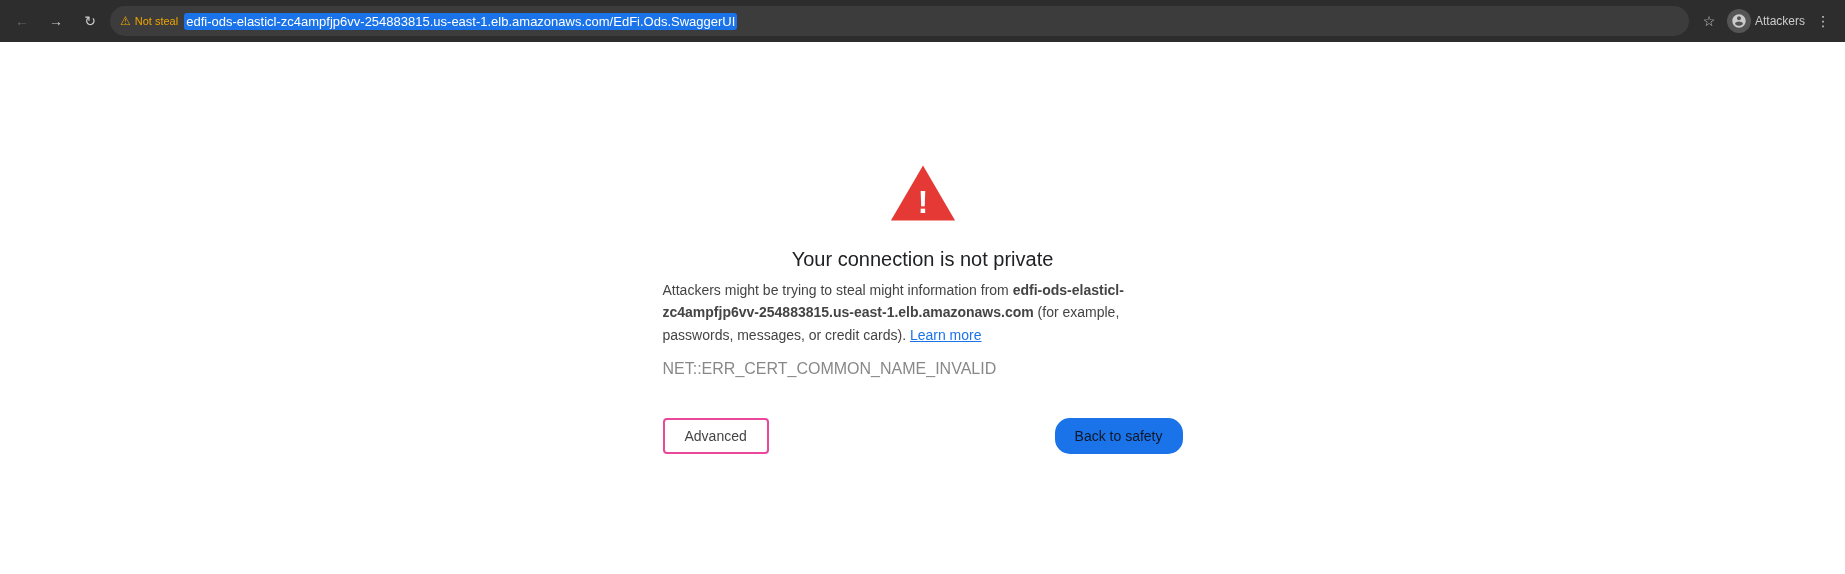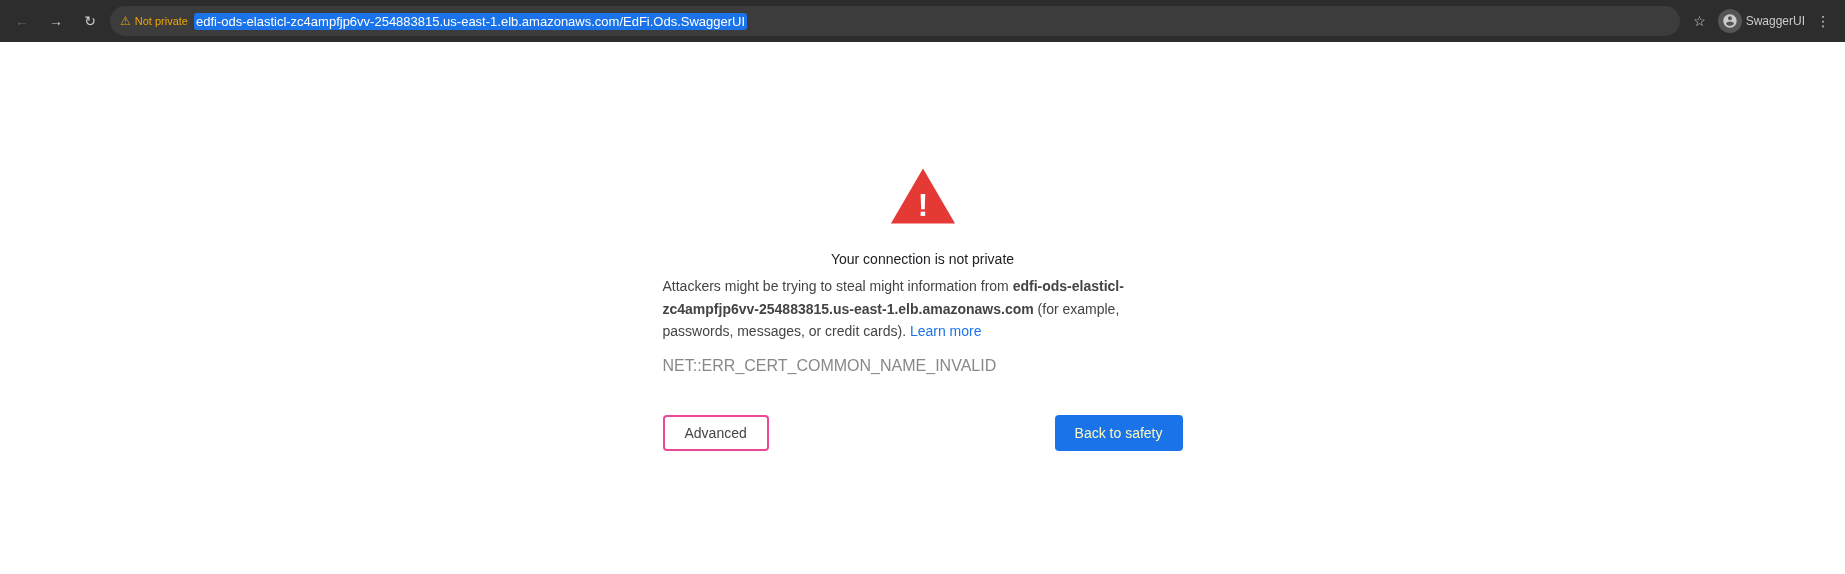--- a/index.html
+++ b/index.html
@@ -135,21 +135,21 @@
       width: 100%;
     }
 
     .warning-icon {
       width: 72px;
       height: 62px;
       margin-bottom: 24px;
     }
 
     .error-title {
-      font-size: 14px;
+      font-size: 20px;
       color: #202124;
       font-weight: 400;
       margin-bottom: 8px;
       text-align: center;
     }
 
     .error-description {
       font-size: 14px;
       color: #444;
       line-height: 1.6;
@@ -157,20 +157,21 @@
       width: 100%;
       margin-bottom: 14px;
     }
 
     .error-description .bold-domain {
       font-weight: bold;
     }
 
     .learn-more-link {
       color: #1a73e8;
+      text-decoration: underline;
       cursor: pointer;
     }
 
     .error-code {
       font-size: 16px;
       color: #888;
       text-align: left;
       width: 100%;
       margin-bottom: 30px;
     }
@@ -189,61 +190,61 @@
       color: #444;
       font-size: 14px;
       border-radius: 4px;
       cursor: pointer;
     }
 
     .btn-back-to-safety {
       padding: 8px 20px;
       border: none;
       background: #1a73e8;
-      color: #fef9c3;
-      font-size: 14px;
-      border-radius: 4px;
+      color: #0f172a;
+      font-size: 14px;
+      border-radius: 15px;
       cursor: pointer;
     }
   </style>
 </head>
 <body>
 
 <div class="browser-chrome">
   <button class="nav-btn disabled">
     <span>←</span>
   </button>
   <button class="nav-btn">
     <span>→</span>
   </button>
   <button class="nav-btn">
     <span>↻</span>
   </button>
 
   <div class="address-bar-wrapper">
     <span class="security-indicator">
       <span class="security-icon">⚠</span>
-      <span>Not private</span>
+      <span>Not steal</span>
     </span>
     <span class="address-text">
       <span class="address-selected">edfi-ods-elasticl-zc4ampfjp6vv-254883815.us-east-1.elb.amazonaws.com/EdFi.Ods.SwaggerUI</span>
     </span>
   </div>
 
   <div class="browser-right-icons">
     <button class="icon-btn">
       <span>☆</span>
     </button>
     <div class="incognito-area">
       <div class="incognito-avatar">
         <svg width="16" height="16" viewBox="0 0 24 24" fill="#ccc">
           <path d="M12 2C6.48 2 2 6.48 2 12s4.48 10 10 10 10-4.48 10-10S17.52 2 12 2zm0 3c1.66 0 3 1.34 3 3s-1.34 3-3 3-3-1.34-3-3 1.34-3 3-3zm0 14.2c-2.5 0-4.71-1.28-6-3.22.03-1.99 4-3.08 6-3.08 1.99 0 5.97 1.09 6 3.08-1.29 1.94-3.5 3.22-6 3.22z"></path>
         </svg>
       </div>
-      <span>SwaggerUI</span>
+      <span>Attackers</span>
     </div>
     <button class="icon-btn">
       <span>⋮</span>
     </button>
   </div>
 </div>
 
 <div class="page-content">
   <div class="error-container">
 

